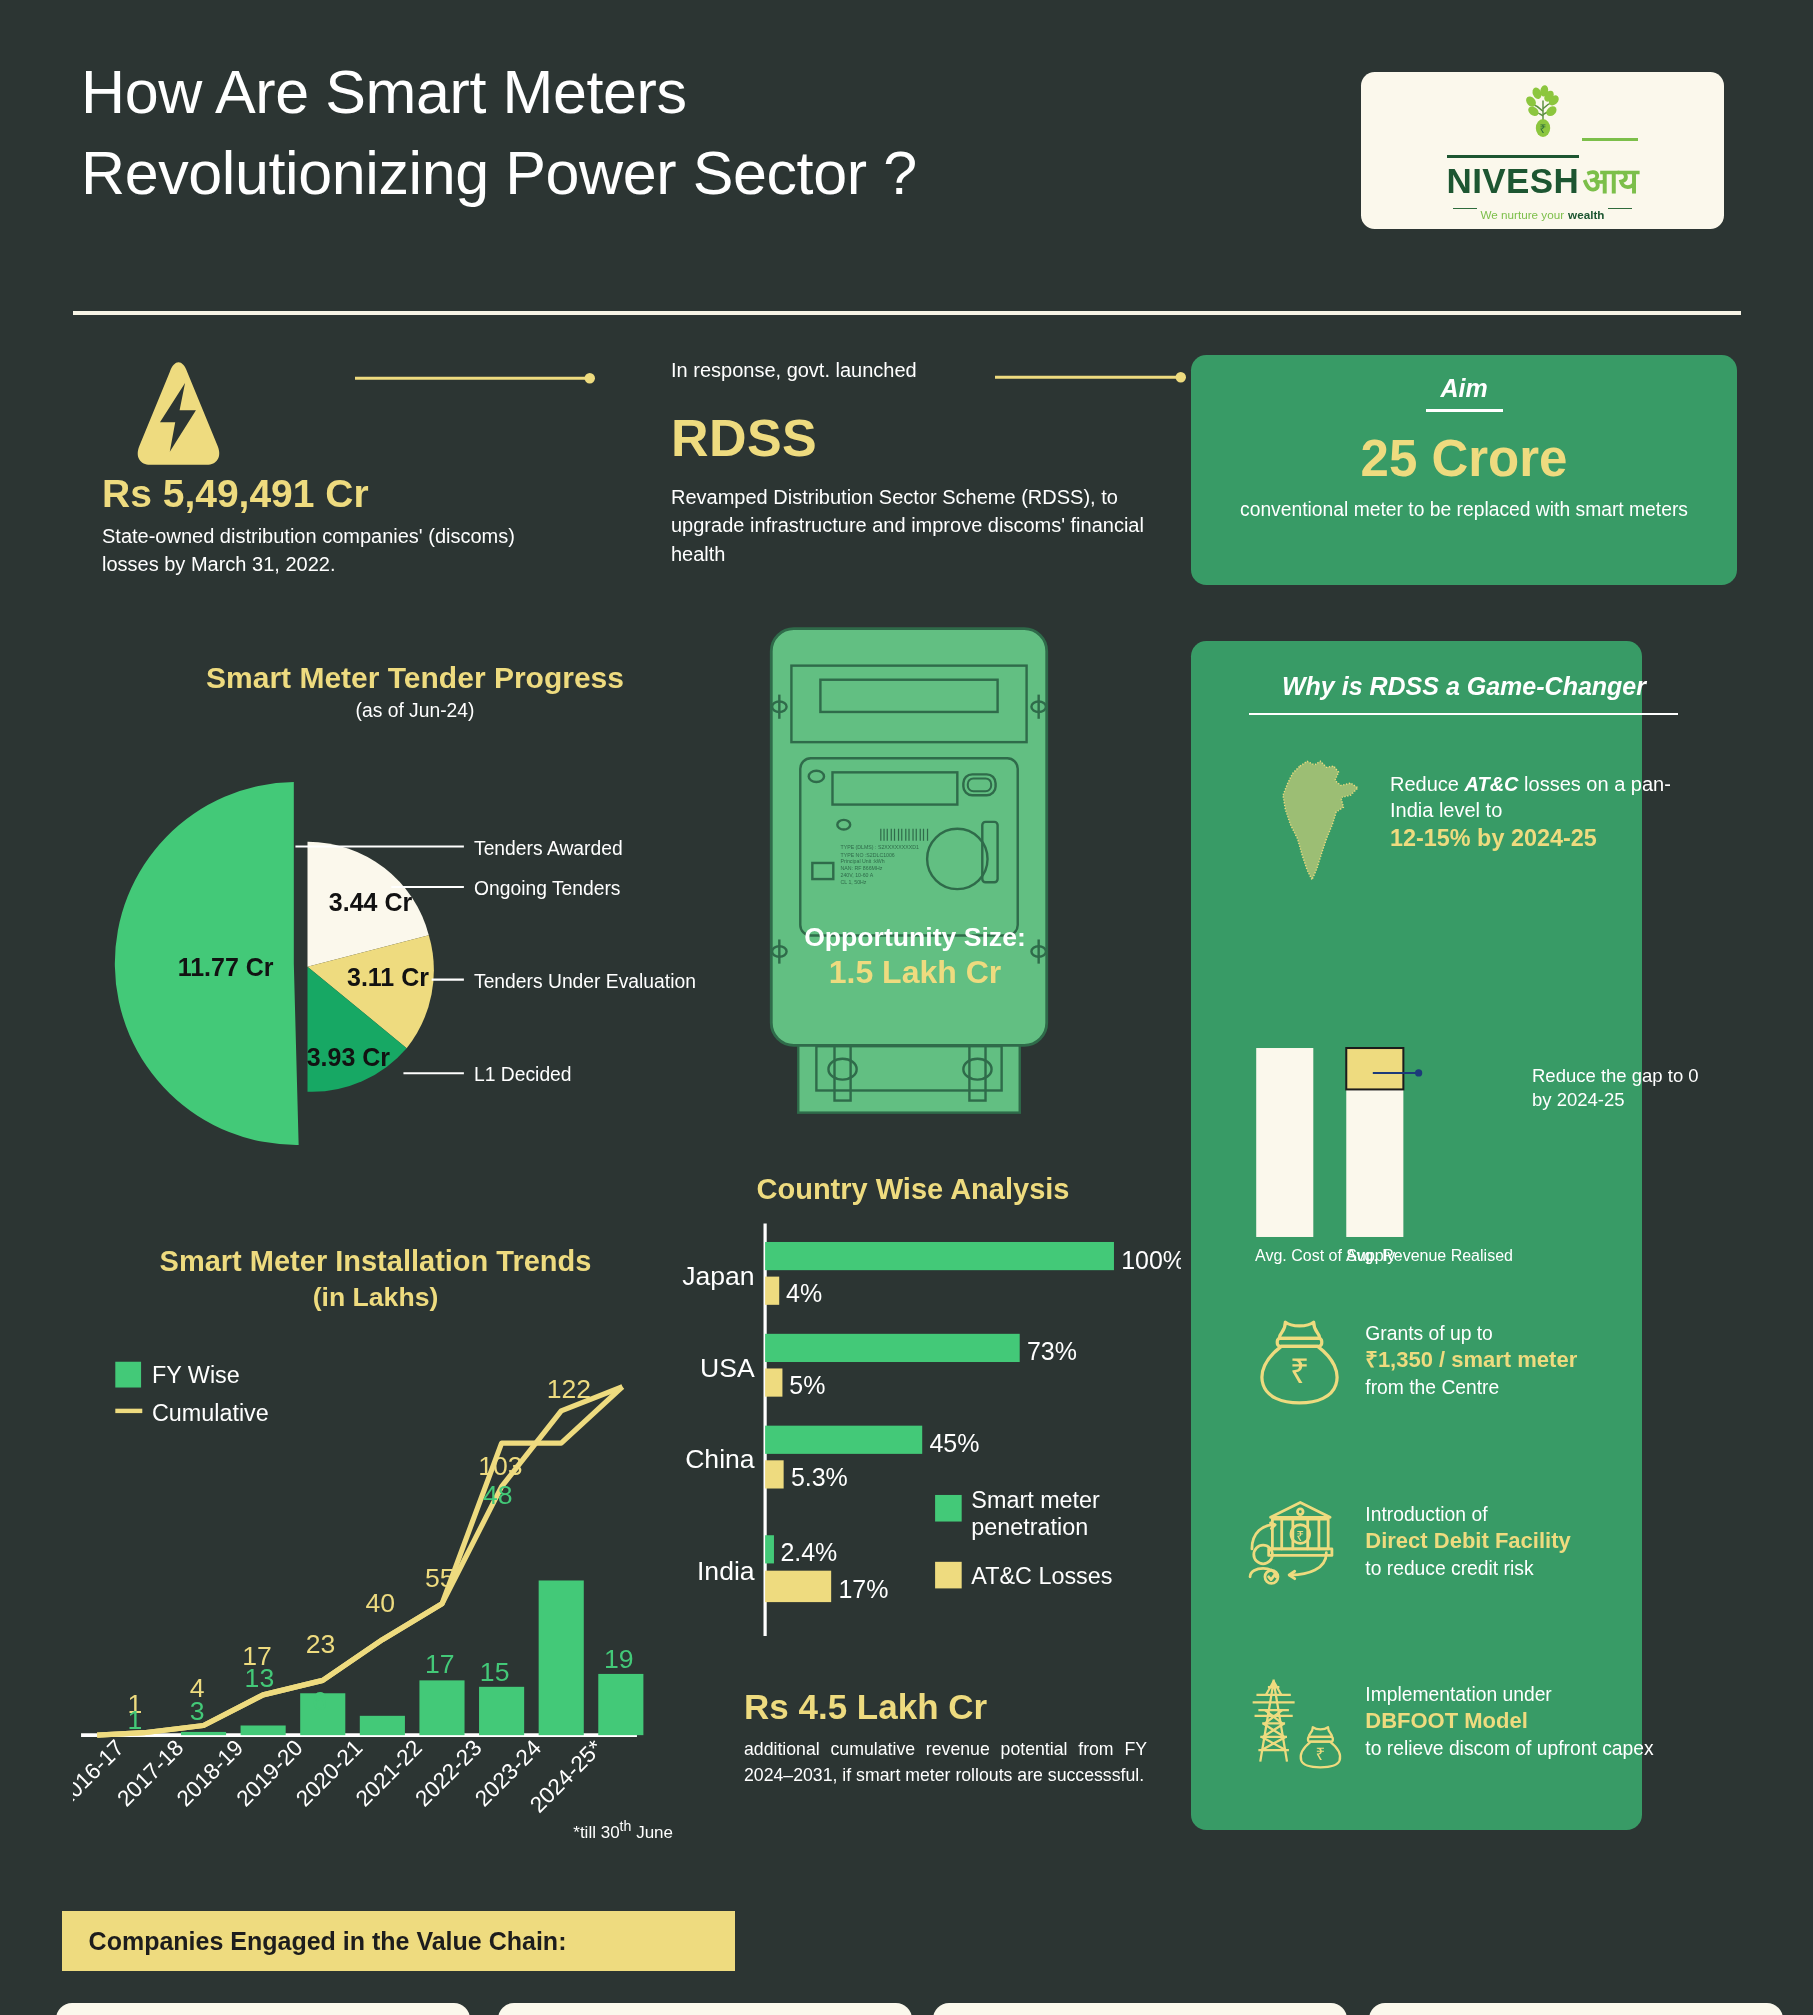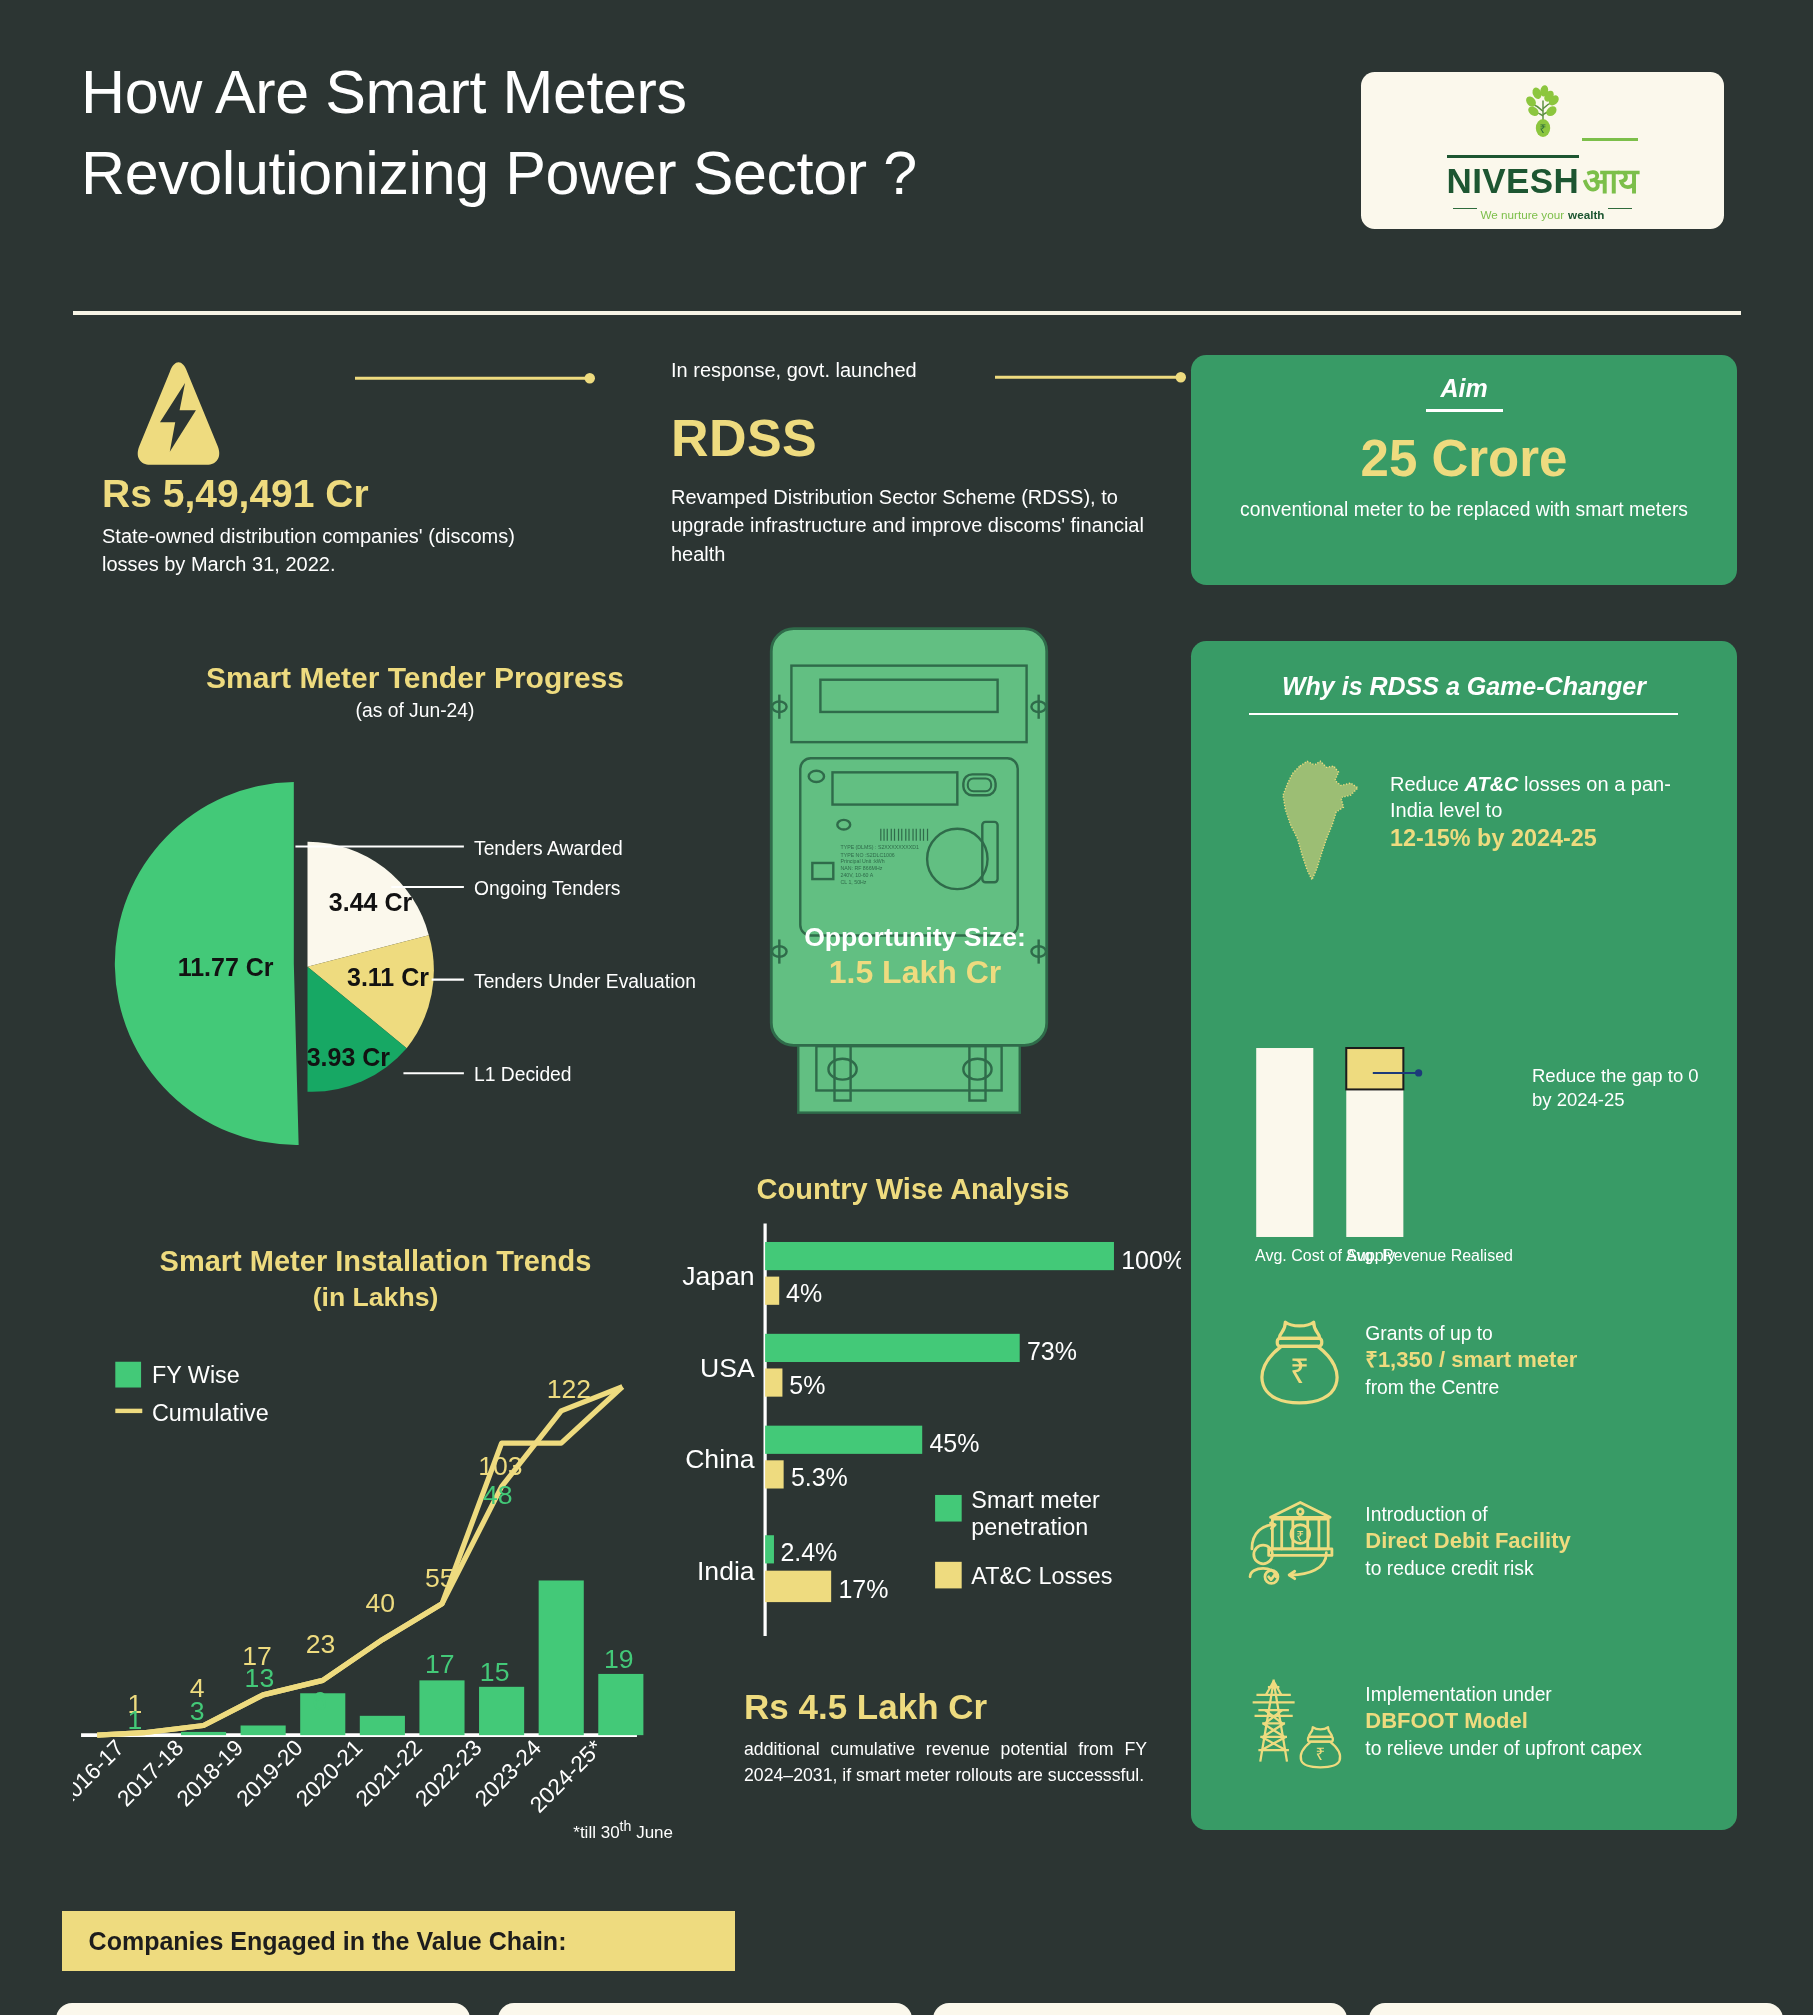--- a/index.html
+++ b/index.html
@@ -70,21 +70,21 @@
   .pie-wrap { position: absolute; left: 109px; top: 766px; width: 605px; height: 395px; }
   .pie-label { position:absolute; font-size: 19.3px; color:#fff; white-space:nowrap; }
 
   
   .meter-wrap { position: absolute; left: 760px; top: 621px; width: 298px; height: 496px; }
   .meter-text1 { position:absolute; left: 778px; top: 922px; width: 274px; text-align:center; font-size: 26.6px; font-weight:700; color:#ffffff; }
   .meter-text2 { position:absolute; left: 778px; top: 954px; width: 274px; text-align:center; font-size: 32px; font-weight:700; color:#eedb7f; }
 
   
   .gc-card {
-    position: absolute; left: 1191px; top: 641px; width: 546px; height: 1189px;
+    position: absolute; left: 1191px; top: 641px; width: 451px; height: 1189px;
     background: #389b66; border-radius: 15.3px;
   }
   .gc-title { position:absolute; left:0; top: 31px; width: 546px; text-align:center; font-size: 25px; font-style: italic; font-weight:700; color:#fff; }
   .gc-underline { position:absolute; left: 58px; top: 72px; width: 429px; height: 2.4px; background:#fff; }
   .india-map { position:absolute; left: 75px; top: 113px; width: 121px; height: 133px; }
   .gc-row1-text { position:absolute; left: 199px; top: 130px; width: 318px; font-size: 20px; line-height:1.3; color:#fff; }
   .gc-row1-hl { font-size: 23.4px; font-weight:700; color:#eedb7f; }
   .gc-bars { position:absolute; left: 56px; top: 403px; width: 250px; height: 197px; }
   .gc-bar-note { position:absolute; left: 341px; top: 423px; width: 189px; font-size: 18.5px; line-height:1.32; color:#fff; }
   .gc-bar-lab { position:absolute; top: 605px; font-size: 16px; line-height:1.26; color:#fff; }
@@ -363,21 +363,21 @@
 
           <path d="M71 56 C71 62 67 62 67 66 L91 66 C91 62 87 62 87 56 C83 59 75 59 71 56 Z"></path>
           <rect x="66" y="66" width="26" height="5" rx="2"></rect>
           <path d="M69 71 C60 78 57 85 59 91 C61 96 69 98 79 98 C89 98 97 96 99 91 C101 85 98 78 89 71 Z"></path>
           <text x="79" y="90" font-size="18" text-anchor="middle" fill="#eedb7f" stroke="none" font-family="'Liberation Sans',sans-serif">₹</text>
         </g>
       </svg>
       <div class="txt">
         <div>Implementation under</div>
         <b>DBFOOT Model</b>
-        <div>to relieve under of upfront capex</div>
+        <div>to relieve discom of upfront capex</div>
       </div>
     </div>
   </div>
 
   <div class="it-title">Smart Meter Installation Trends</div>
   <div class="it-sub">(in Lakhs)</div>
   <div class="it-chart">
     <svg viewBox="0 0 1420 1290" width="572" height="520">
 
       <rect x="105" y="128" width="64" height="64" fill="#43c978"></rect>

